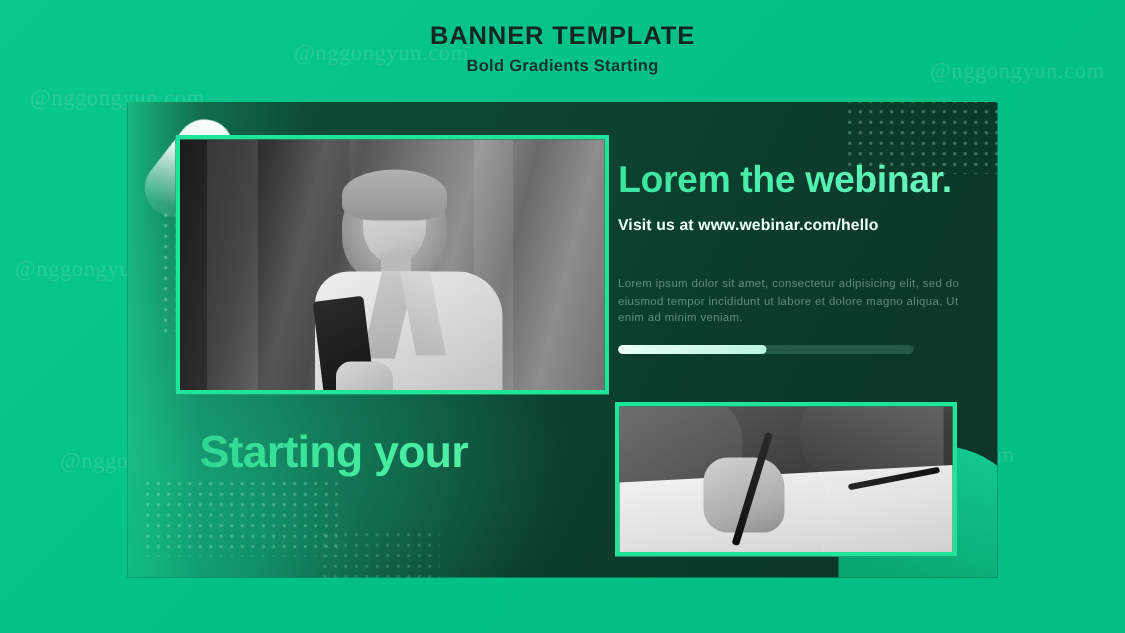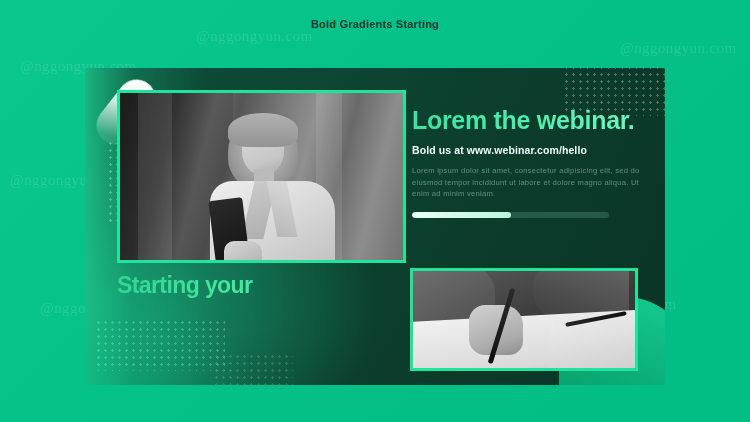--- a/index.html
+++ b/index.html
@@ -315,21 +315,21 @@
     -webkit-text-fill-color: transparent;
   }
   .visit-line {
     margin: 10px 0 0 0;
     font-size: 10.5px;
     font-weight: bold;
     color: #f0fff8;
     letter-spacing: 0.1px;
   }
   .lorem {
-    margin: 9px 0 0 0;
+    margin: 27px 0 0 0;
     font-size: 7.6px;
     line-height: 11.6px;
     color: rgba(205,245,226,0.42);
     letter-spacing: 0.25px;
   }
   .progress {
     margin-top: 12px;
     width: 197px;
     height: 6px;
     background: rgba(163,255,214,0.17);
@@ -353,22 +353,22 @@
 
   
   .lcol {
     position: absolute;
     left: 32px;
     top: 200px;
     width: 300px;
     z-index: 5;
   }
   .headline-start {
-    margin: 0;
-    font-size: 23px;
+    margin: 16px;
+    font-size: 30px;
     font-weight: bold;
     line-height: 35px;
     letter-spacing: -0.6px;
     background: linear-gradient(100deg, #2fd694 0%, #45ec9f 45%, #5ff3b2 100%);
     -webkit-background-clip: text;
     background-clip: text;
     color: #3fe59d;
     -webkit-text-fill-color: transparent;
   }
 </style>
@@ -384,20 +384,21 @@
   <div class="wm" style="left:620px; top:40px;">@nggongyun.com</div>
   <div class="wm" style="left:10px;  top:172px;">@nggongyun.com</div>
   <div class="wm" style="left:240px; top:206px;">@nggongyun.com</div>
   <div class="wm" style="left:494px; top:186px;">@nggongyun.com</div>
   <div class="wm" style="left:40px;  top:300px;">@nggongyun.com</div>
   <div class="wm" style="left:300px; top:330px;">@nggongyun.com</div>
   <div class="wm" style="left:560px; top:296px;">@nggongyun.com</div>
 </div>
 
 <div class="header">
+  <p class="header-title">BANNER TEMPLATE</p>
   <p class="header-sub">Bold Gradients Starting</p>
 </div>
 
 <div class="banner">
 
   <div class="banner-left-glow"></div>
   <div class="banner-bottom-glow"></div>
 
   <div class="dots dots-tl"></div>
   <div class="dots dots-tr"></div>
@@ -434,21 +435,21 @@
       <div class="ph2-paper"></div>
       <div class="ph2-paper2"></div>
       <div class="ph2-hand"></div>
       <div class="ph2-pen"></div>
       <div class="ph2-pen2"></div>
     </div>
   </div>
 
   <div class="rcol">
     <h2 class="headline-join">Lorem the webinar.</h2>
-    <p class="visit-line">Bold us at www.webinar.com/hello</p>
+    <p class="visit-line">Visit us at www.webinar.com/hello</p>
     <p class="lorem">Lorem ipsum dolor sit amet, consectetur adipisicing elit, sed do eiusmod tempor incididunt ut labore et dolore magno aliqua. Ut enim ad minim veniam.</p>
     <div class="progress">
       <div class="progress-fill" style="width: 50%;"></div>
     </div>
   </div>
 
   <div class="lcol">
     <h1 class="headline-start">
       <span>Starting your</span><br>
     </h1>

